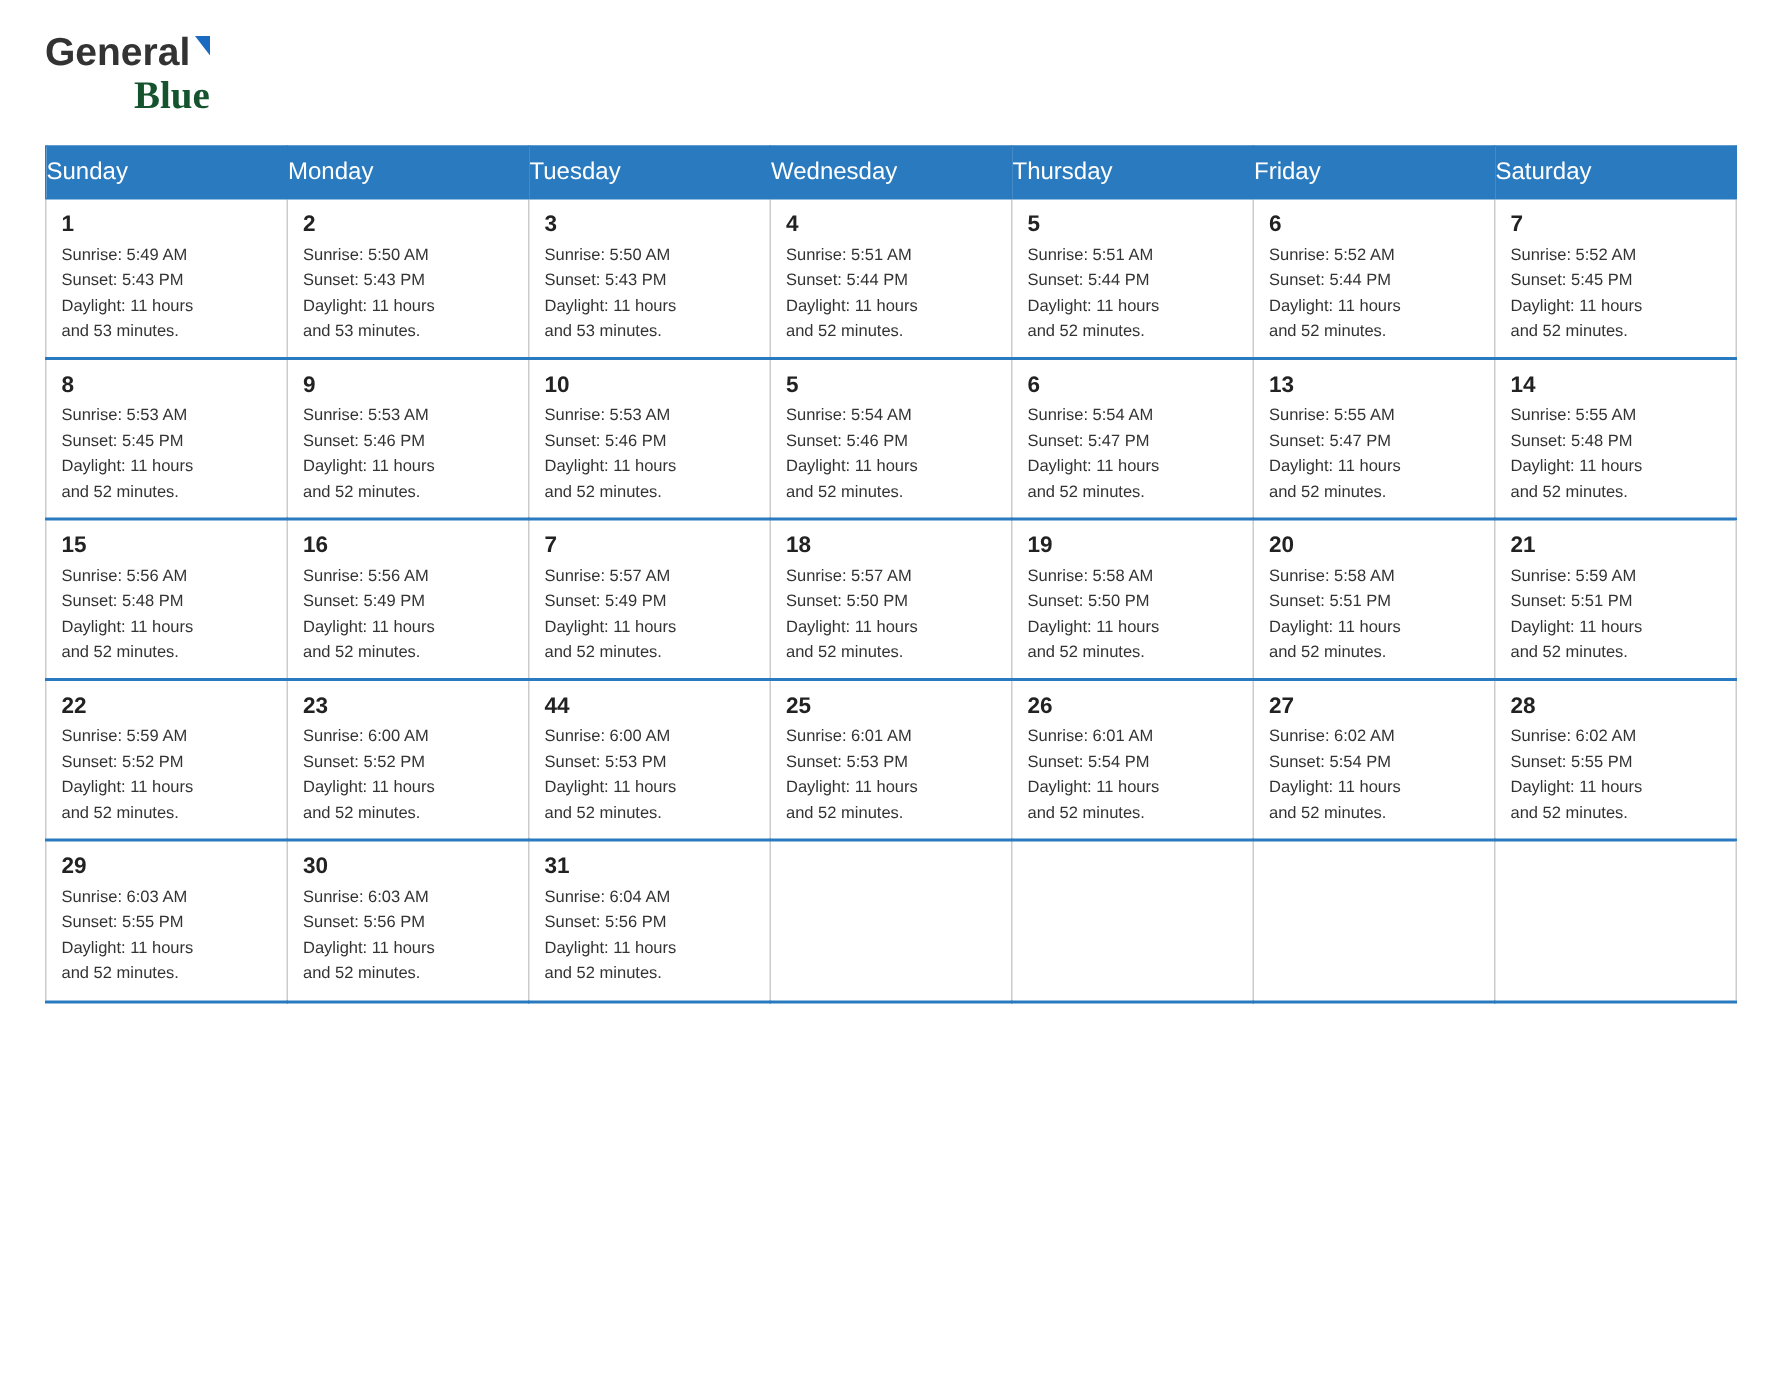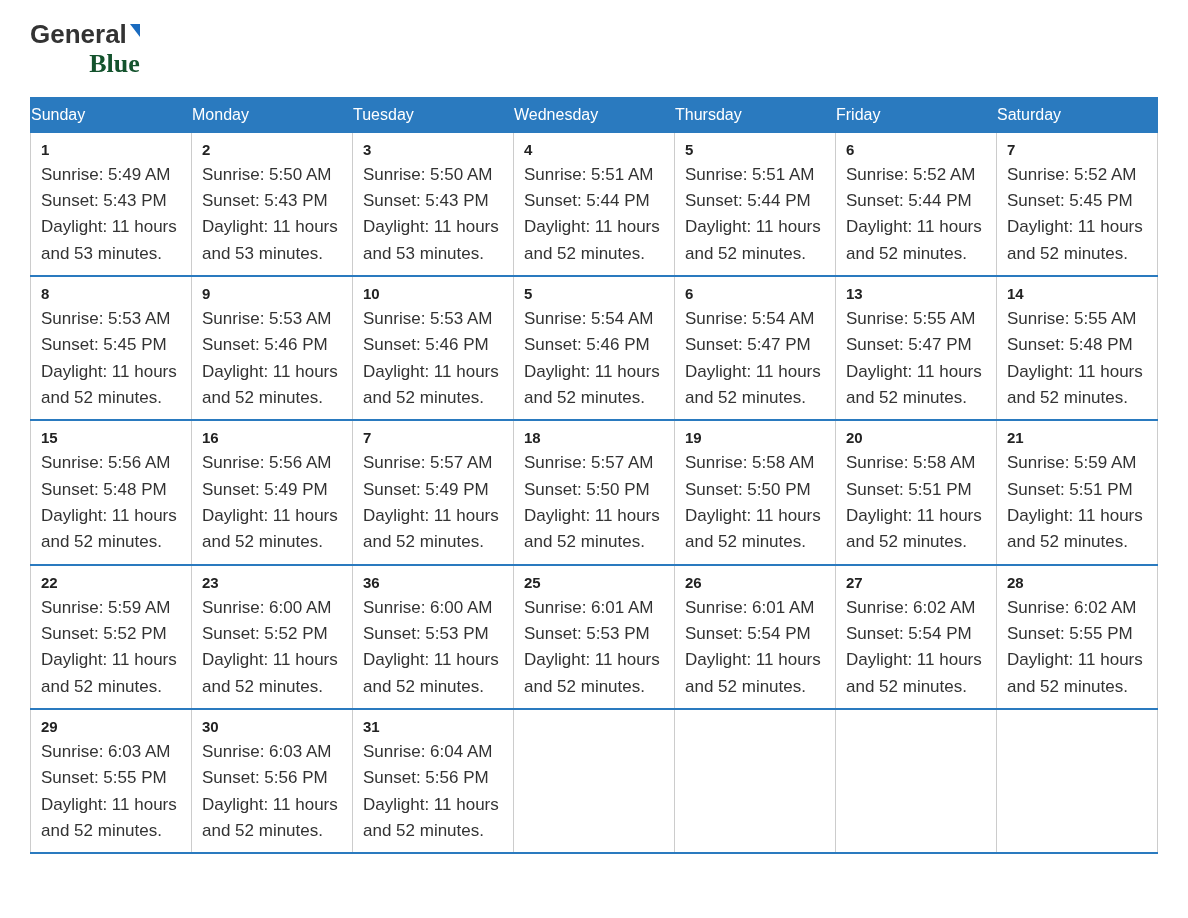--- a/index.html
+++ b/index.html
@@ -74,21 +74,21 @@
     }
     .day-num {
       font-size: 15px;
       font-weight: bold;
       margin-bottom: 4px;
       color: #222;
     }
     .day-info {
       line-height: 1.55;
       color: #333;
-      font-size: 17px;
+      font-size: 11px;
     }
     td.empty {
       background: #fff;
     }
   </style>
 </head>
 <body>
 
 <div class="header">
   <div class="logo">
@@ -324,21 +324,21 @@
         <td>
           <div class="day-num">23</div>
         <div class="day-info">
           Sunrise: 6:00 AM<br>
           Sunset: 5:52 PM<br>
           Daylight: 11 hours<br>
           and 52 minutes.
         </div>
         </td>
         <td>
-          <div class="day-num">36</div>
+          <div class="day-num">44</div>
         <div class="day-info">
           Sunrise: 6:00 AM<br>
           Sunset: 5:53 PM<br>
           Daylight: 11 hours<br>
           and 52 minutes.
         </div>
         </td>
         <td>
           <div class="day-num">25</div>
         <div class="day-info">

